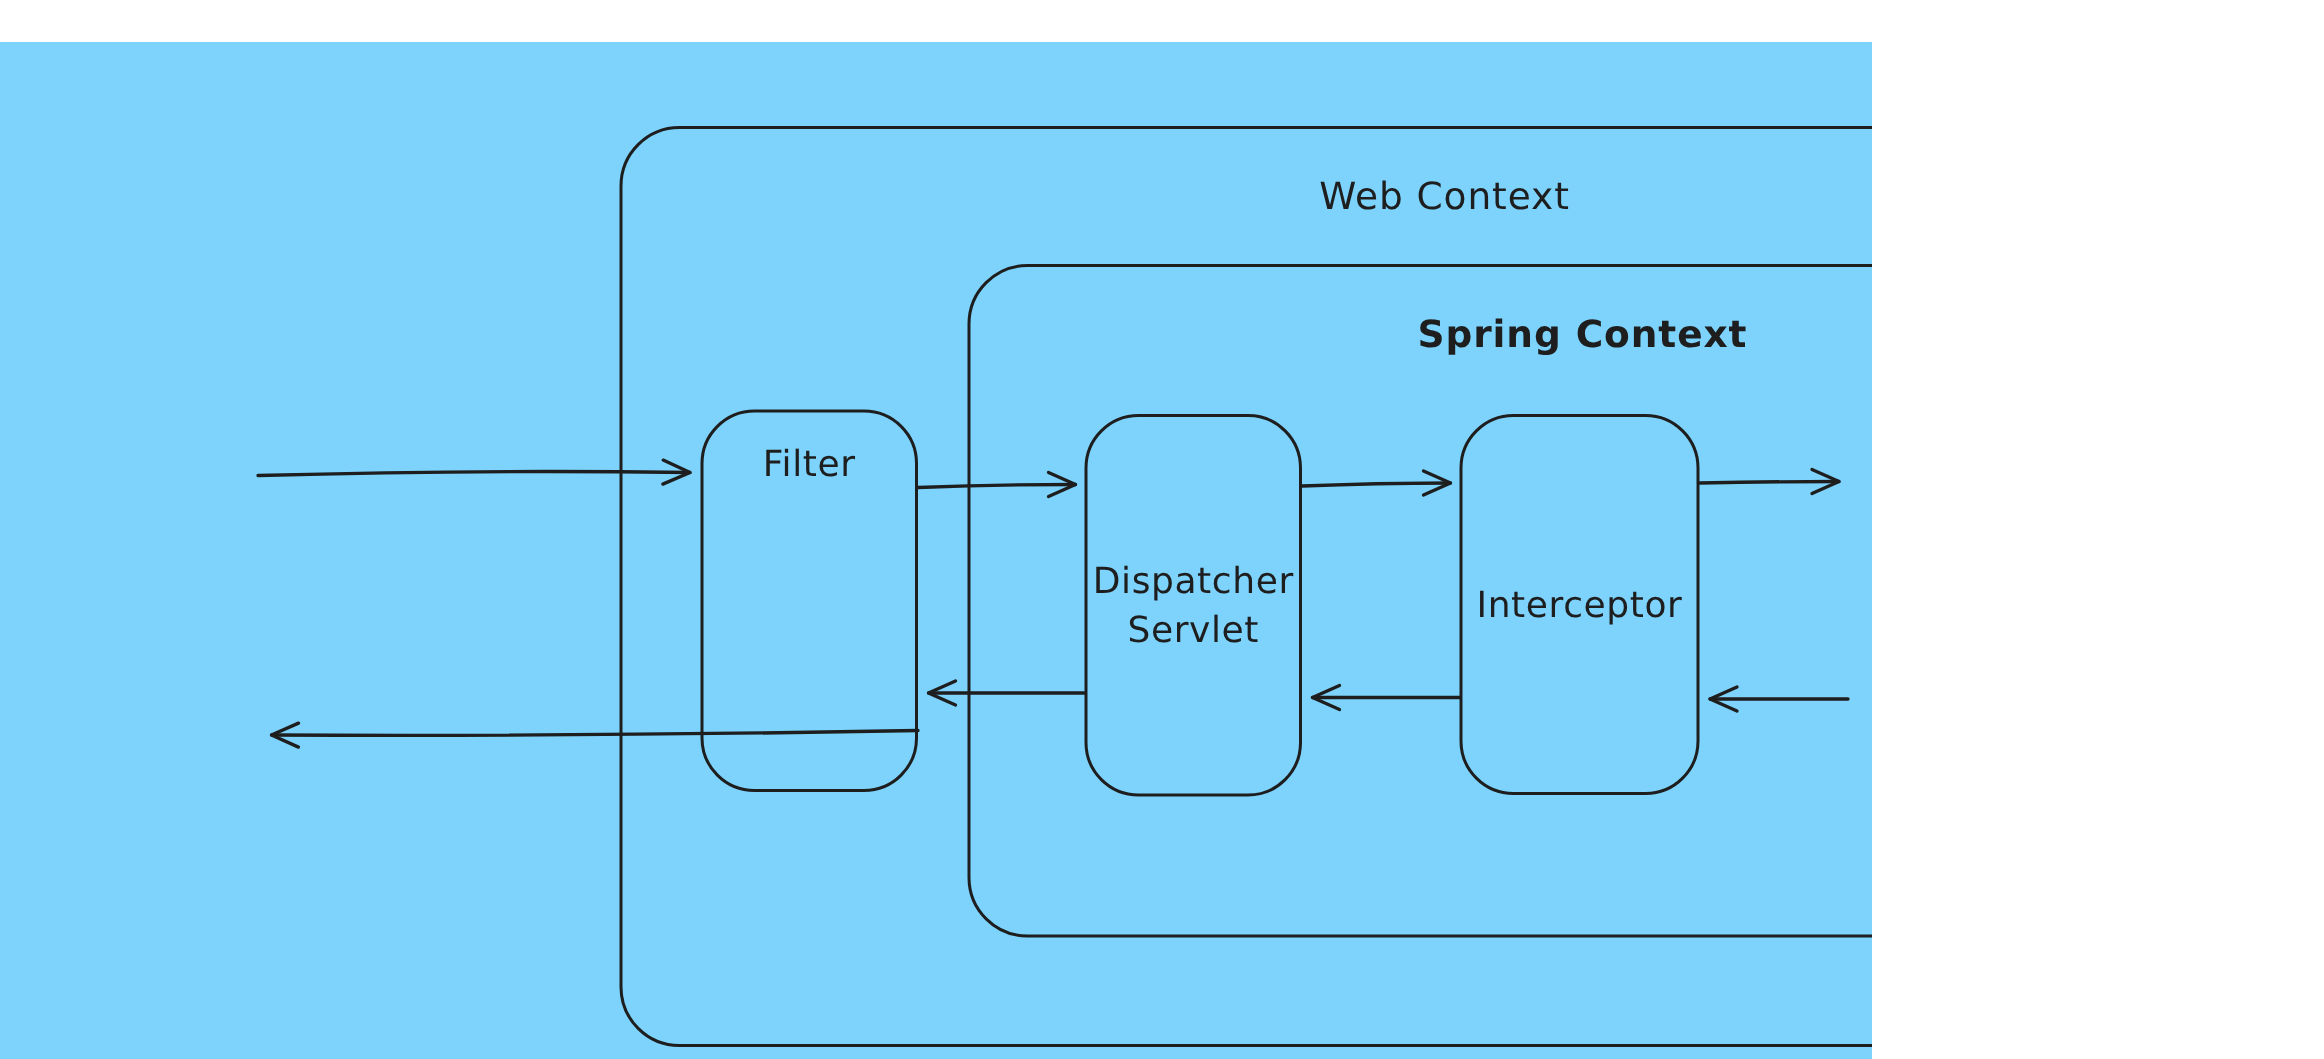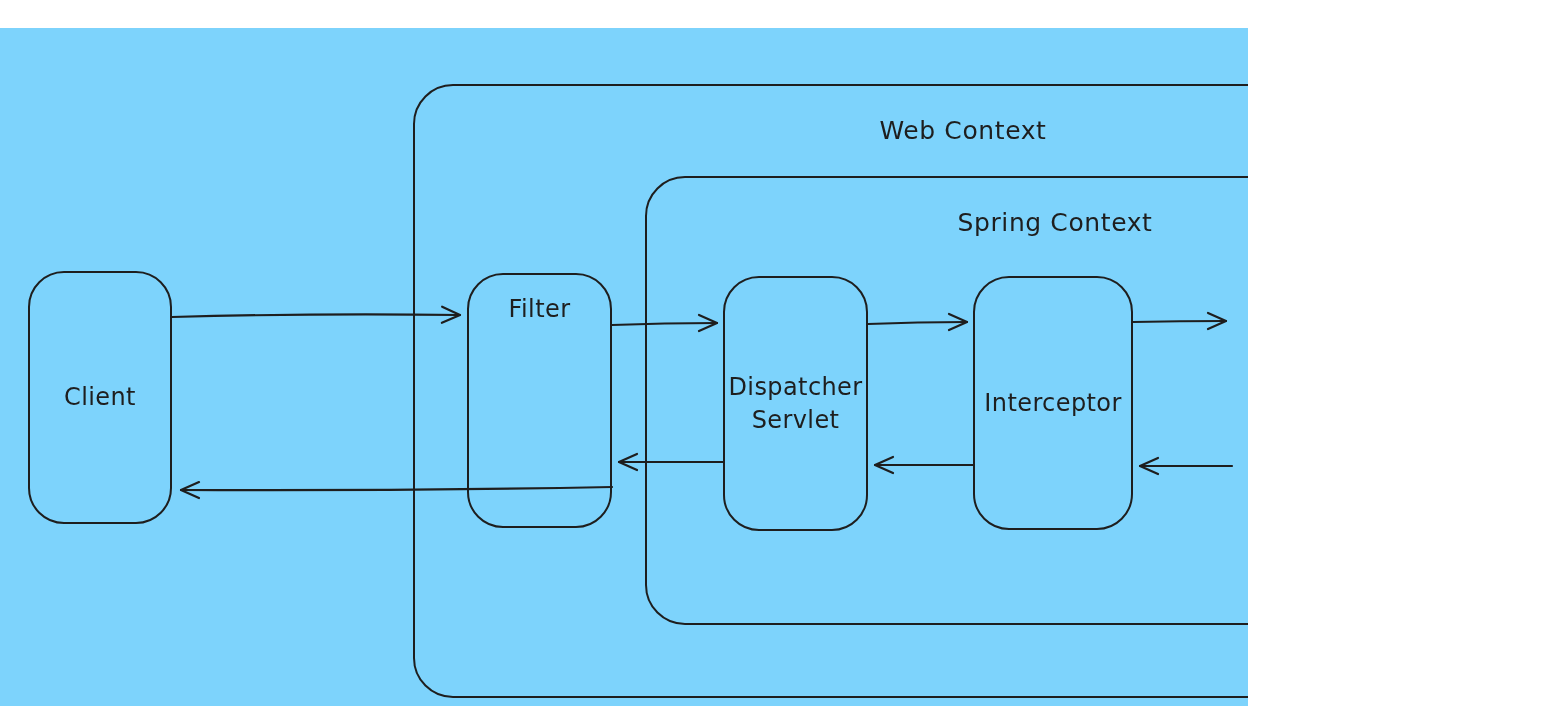--- a/index.html
+++ b/index.html
@@ -50,21 +50,21 @@
     top: 30px;
     left: 0;
     right: 0;
     text-align: center;
     font-size: 25px;
     letter-spacing: 0.6px;
   }
   
   #client      { left: 28px;   top: 243px; width: 144px;  height: 253px; }
   #web-context { left: 413px;  top: 56px;  width: 1100px; height: 614px; }
-  #spring-context { left: 645px; top: 148px; width: 820px; height: 449px; }
+  #spring-context { left: 645px; top: 148px; width: 820px; height: 449px; font-weight: bold; }
   #filter      { left: 467px;  top: 245px; width: 145px;  height: 255px; }
   #dispatcher-servlet { left: 723px; top: 248px; width: 145px; height: 255px; }
   #interceptor { left: 973px;  top: 248px; width: 160px;  height: 254px; }
   #controller  { left: 1232px; top: 250px; width: 148px;  height: 250px; }
   .arrows {
     position: absolute;
     left: 0;
     top: 0;
     pointer-events: none;
   }
@@ -81,23 +81,20 @@
 <div class="canvas">
 
   <div id="web-context" class="box container-box">
     <div class="container-label">Web Context</div>
   </div>
 
   <div id="spring-context" class="box container-box">
     <div class="container-label">Spring Context</div>
   </div>
 
-  <div id="client" class="box node-box">
-    <div class="node-label">Client</div>
-  </div>
 
   <div id="filter" class="box node-box top-label">
     <div class="node-label">Filter</div>
   </div>
 
   <div id="interceptor" class="box node-box">
     <div class="node-label">Interceptor</div>
   </div>
 
   <div id="dispatcher-servlet" class="box node-box">

